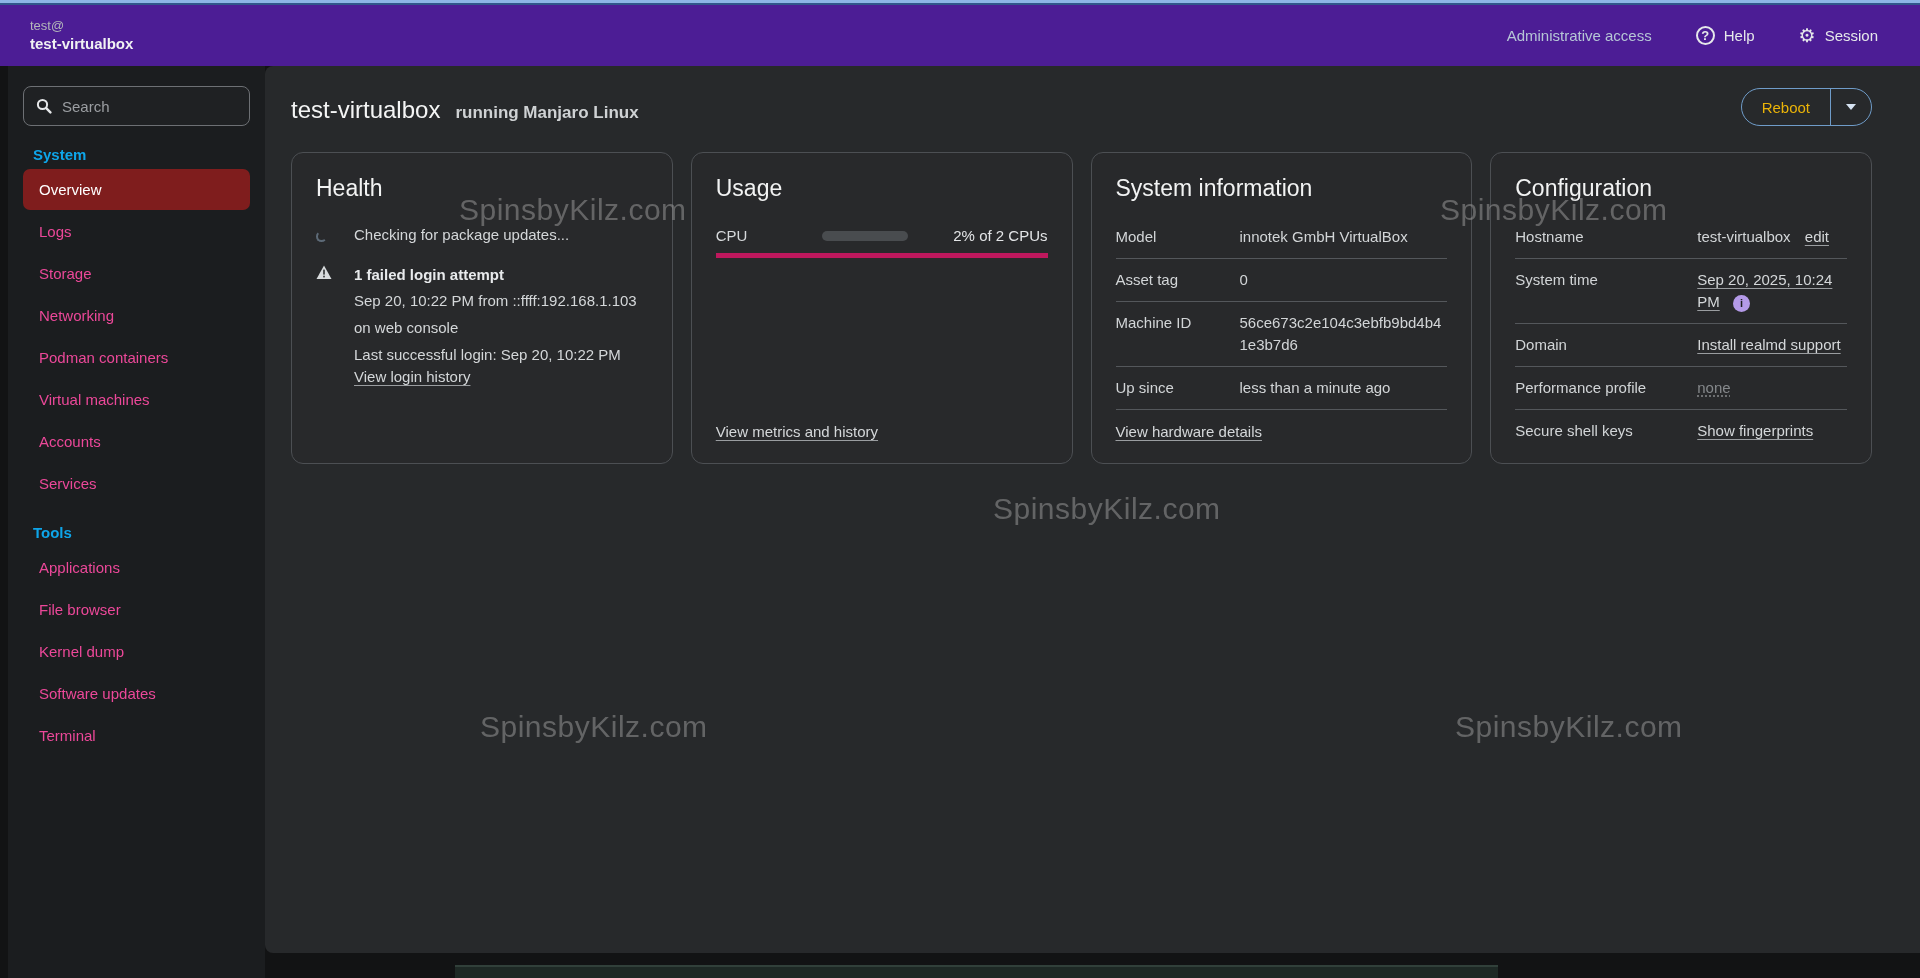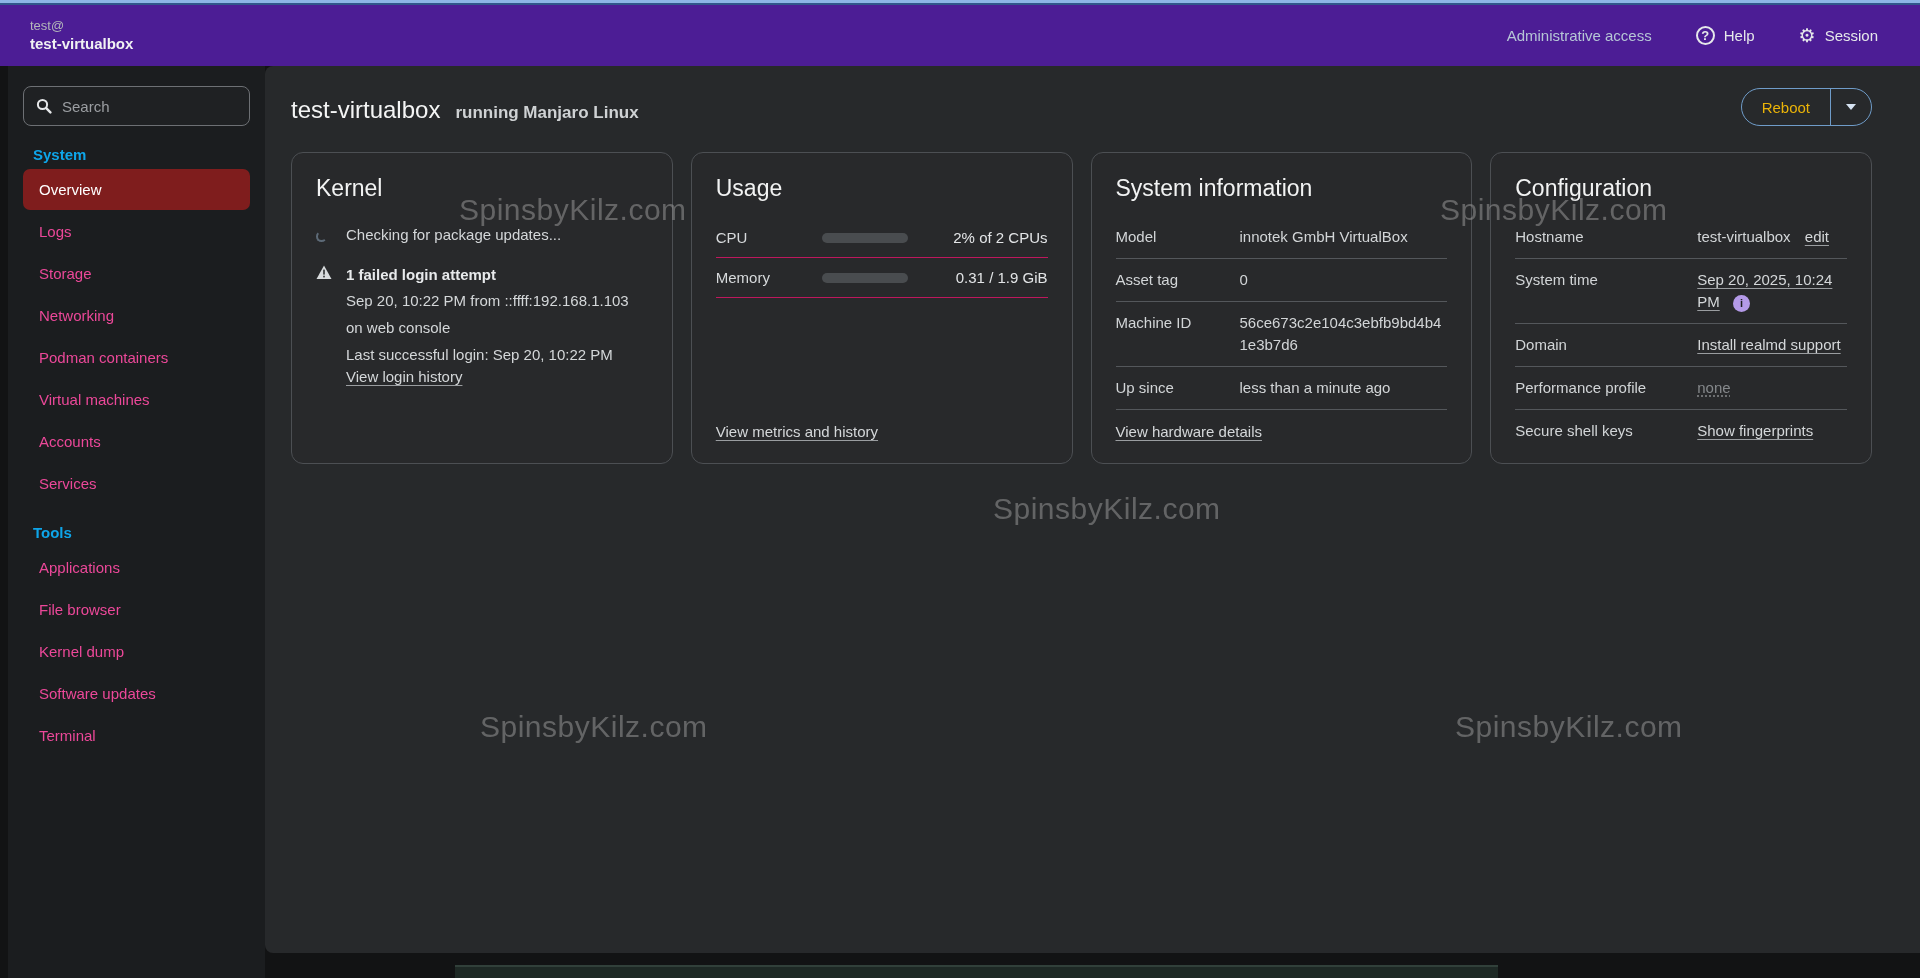--- a/index.html
+++ b/index.html
@@ -58,33 +58,33 @@
   
   .cards { display:flex; gap:18px; margin:28px 48px 0 26px; }
   .card { flex:1; height:312px; border:1px solid #4c4f53; border-radius:12px;
     padding:22px 24px; display:flex; flex-direction:column; background:#28292b; }
   .card-title { font-size:23px; font-weight:400; color:#f2f3f3; }
   .card-link { font-size:15px; color:#d4d7d9; text-decoration:underline;
     text-decoration-color:#9a9da0; text-underline-offset:3px; cursor:pointer; }
   .card-bottom { margin-top:auto; }
 
   
-  .health-item { display:flex; gap:12px; font-size:15px; color:#d4d7d9; }
+  .health-item { display:flex; gap:20px; font-size:15px; color:#d4d7d9; }
   .health-item.first { margin-top:24px; }
   .health-item.alert { margin-top:18px; }
   .icon-col { width:18px; flex:0 0 18px; padding-top:2px; }
   .spinner { display:inline-block; width:11px; height:11px; border-radius:50%;
     border:2px solid transparent; border-bottom-color:#5d6a77; border-left-color:#5d6a77; margin-top:3px; }
   .alert-title { font-weight:bold; color:#e8eaec; line-height:24px; }
   .alert-line { line-height:27px; color:#d4d7d9; }
 
   
   .usage-rows { margin-top:16px; }
   .u-row { display:grid; grid-template-columns:1fr 86px 140px; align-items:center;
-    height:40px; border-bottom:1px solid #be185d; }
+    height:40px; border-bottom:5px solid #be185d; }
   .u-label { font-size:15px; color:#d6d9db; }
   .bar-track { width:86px; height:10px; border-radius:5px; background:#494c4f; overflow:hidden; }
   .bar-fill { height:100%; border-radius:5px; background:#80aee3; }
   .u-value { font-size:15px; color:#e3e5e7; text-align:right; }
 
   
   .kv-row { display:grid; grid-template-columns:102px 1fr; column-gap:22px;
     padding:10px 0; border-bottom:1px solid #54575b; font-size:15px; }
   .kv-row.cfg { grid-template-columns:160px 1fr; }
   .kv-label { color:#d2d5d7; line-height:22px; }
@@ -163,21 +163,21 @@
       <span class="reboot-main">Reboot</span>
       <span class="reboot-caret">
         <span class="caret-down"></span>
       </span>
     </div>
   </div>
 
   <div class="cards">
 
     <div class="card">
-      <div class="card-title">Kernel</div>
+      <div class="card-title">Health</div>
       <div class="health-item first">
         <span class="icon-col"><span class="spinner"></span></span>
         <span>Checking for package updates...</span>
       </div>
       <div class="health-item alert">
         <span class="icon-col">
           <svg width="16" height="15" viewBox="0 0 16 15">
             <path d="M8 0.5 L15.5 14 H0.5 Z" fill="#d8dbdd"></path>
             <rect x="7.25" y="4.6" width="1.5" height="5" fill="#222426"></rect>
             <rect x="7.25" y="10.7" width="1.5" height="1.7" fill="#222426"></rect>
@@ -193,25 +193,20 @@
     </div>
 
     <div class="card">
       <div class="card-title">Usage</div>
       <div class="usage-rows">
         <div class="u-row">
           <span class="u-label">CPU</span>
           <span class="bar-track"><span class="bar-fill" style="width: 3%;"></span></span>
           <span class="u-value">2% of 2 CPUs</span>
         </div>
-        <div class="u-row">
-          <span class="u-label">Memory</span>
-          <span class="bar-track"><span class="bar-fill" style="width: 17%;"></span></span>
-          <span class="u-value">0.31 / 1.9 GiB</span>
-        </div>
       </div>
       <div class="card-bottom">
         <span class="card-link">View metrics and history</span>
       </div>
     </div>
 
     <div class="card">
       <div class="card-title">System information</div>
       <div style="margin-top:14px;">
         <div class="kv-row">

